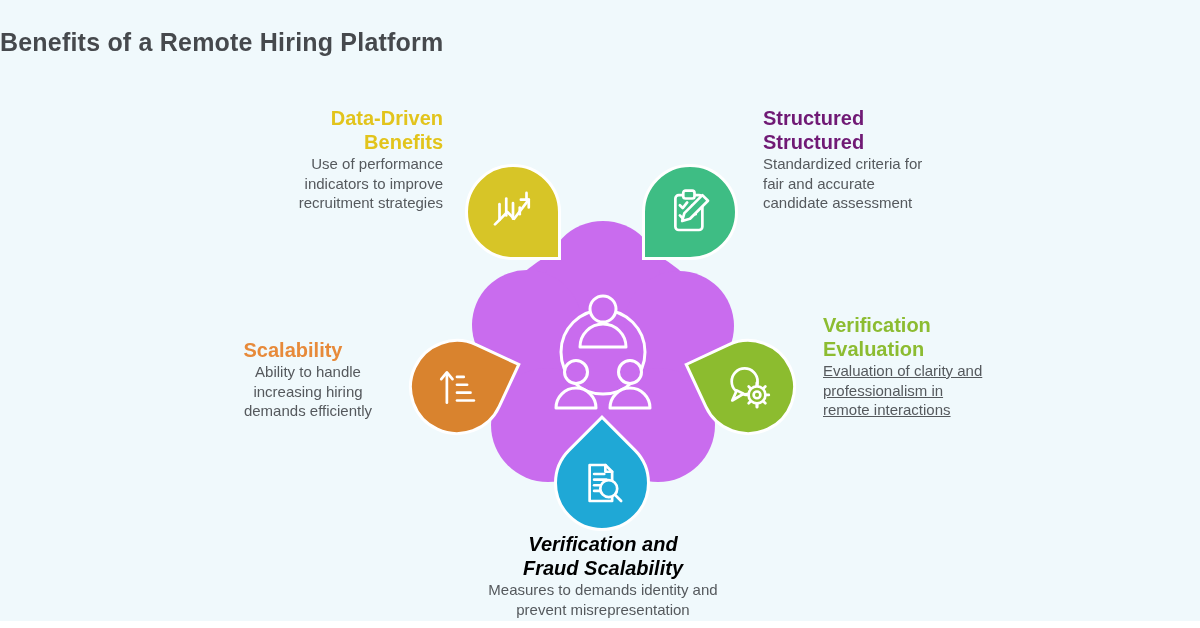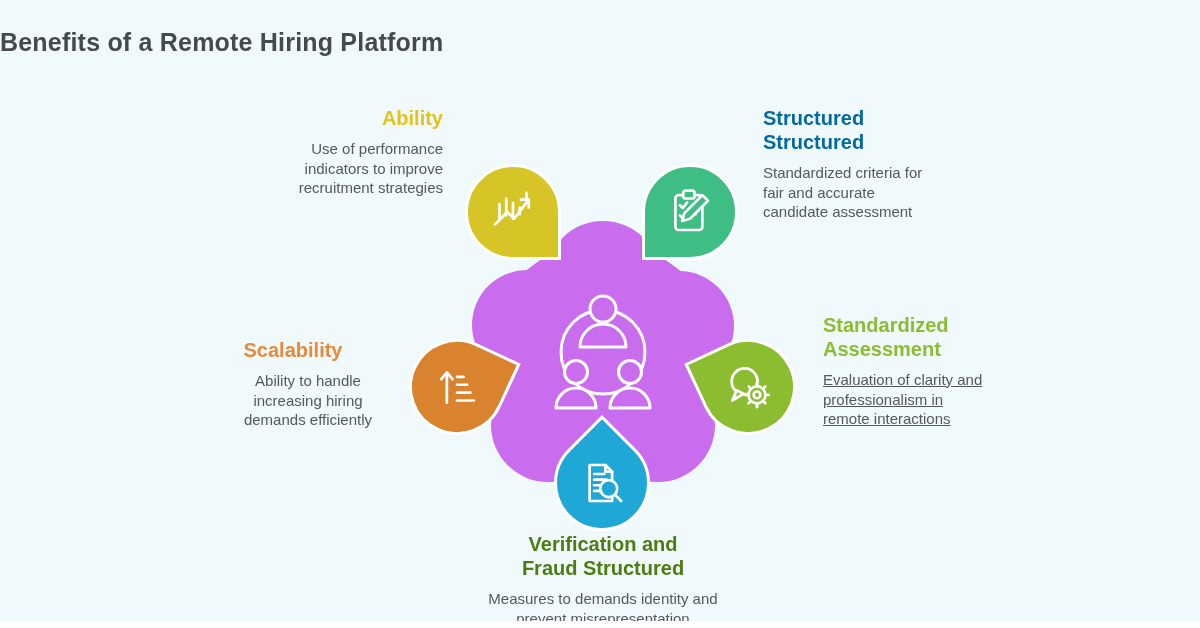--- a/index.html
+++ b/index.html
@@ -35,21 +35,21 @@
   .drop-r {left:700px;top:339px;border-radius:50% 50% 50% 0;transform:rotate(65deg);}
   .drop-b {left:554px;top:435px;border-radius:50% 0 50% 50%;transform:rotate(-45deg);}
   .drop-l .icon-wrap{transform:rotate(65deg);}
   .drop-r .icon-wrap{transform:rotate(-65deg);}
   .drop-b .icon-wrap{transform:rotate(45deg);}
   .icon-wrap{width:54px;height:54px;display:flex;align-items:center;justify-content:center;}
   .icon-wrap svg{width:54px;height:54px;display:block;}
   
   .label{position:absolute;}
   .node-heading{font-size:20px;font-weight:700;line-height:1.2;}
-  .node-body{margin-top:9px;font-size:15px;line-height:1.3;color:#55595d;}
+  .node-body{font-size:15px;line-height:1.3;color:#55595d;}
   .lbl-ddi{left:258px;top:106px;width:185px;text-align:right;}
   .lbl-se {left:763px;top:106px;width:180px;text-align:left;}
   .lbl-sc {left:203px;top:338px;width:180px;text-align:center;}
   .lbl-sc .node-body{width:150px;margin-left:30px;}
   .lbl-ca {left:823px;top:313px;width:175px;text-align:left;}
   .lbl-ca .node-body{width:170px;text-decoration:underline;}
   .lbl-vfp{left:483px;top:532px;width:240px;text-align:center;}
 </style>
 </head>
 <body>
@@ -153,51 +153,52 @@
         <line x1="17" y1="26" x2="24" y2="26"></line>
         <line x1="17" y1="31" x2="24" y2="31"></line>
         <circle cx="30" cy="29" r="7.5" fill="#1fa8d6"></circle>
         <line x1="35.5" y1="34.5" x2="41" y2="40"></line>
       </svg>
     </div>
   </div>
 
   <div class="label lbl-ddi">
     <div class="node-heading" style="color: rgb(226, 196, 28);">
-      <div>Ability</div>
+      <div>Data-Driven</div>
+      <div>Benefits</div>
     </div>
     <div class="node-body">Use of performance indicators to improve recruitment strategies</div>
   </div>
 
   <div class="label lbl-se">
-    <div class="node-heading" style="color: #0369a1;">
+    <div class="node-heading" style="color: #701a75;">
       <div>Structured</div>
       <div>Structured</div>
     </div>
     <div class="node-body">Standardized criteria for fair and accurate candidate assessment</div>
   </div>
 
   <div class="label lbl-sc">
     <div class="node-heading" style="color: rgb(231, 138, 58);">
       <div>Scalability</div>
       <div></div>
     </div>
     <div class="node-body">Ability to handle increasing hiring demands efficiently</div>
   </div>
 
   <div class="label lbl-ca">
     <div class="node-heading" style="color: rgb(140, 188, 49);">
-      <div>Standardized</div>
-      <div>Assessment</div>
+      <div>Verification</div>
+      <div>Evaluation</div>
     </div>
     <div class="node-body">Evaluation of clarity and professionalism in remote interactions</div>
   </div>
 
   <div class="label lbl-vfp">
-    <div class="node-heading" style="color: #4d7c0f;">
+    <div class="node-heading" style="color: #000000; font-style: italic;">
       <div>Verification and</div>
-      <div>Fraud Structured</div>
+      <div>Fraud Scalability</div>
     </div>
     <div class="node-body">Measures to demands identity and prevent misrepresentation</div>
   </div>
 
   <div class="bottom-strip"></div>
 </div>
 
 </body></html>

